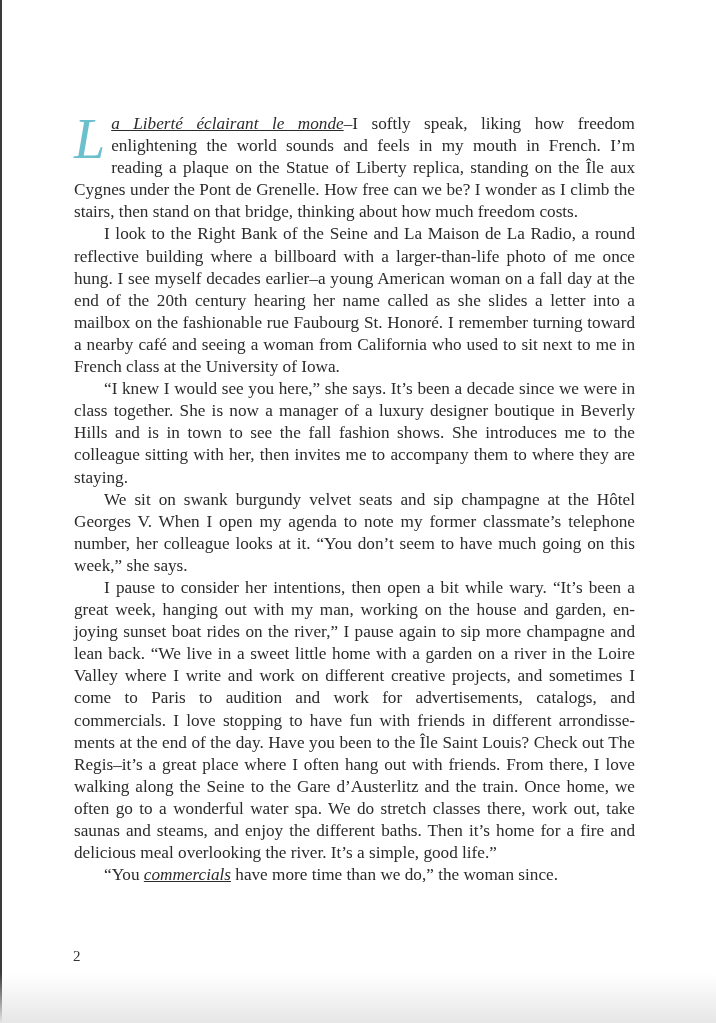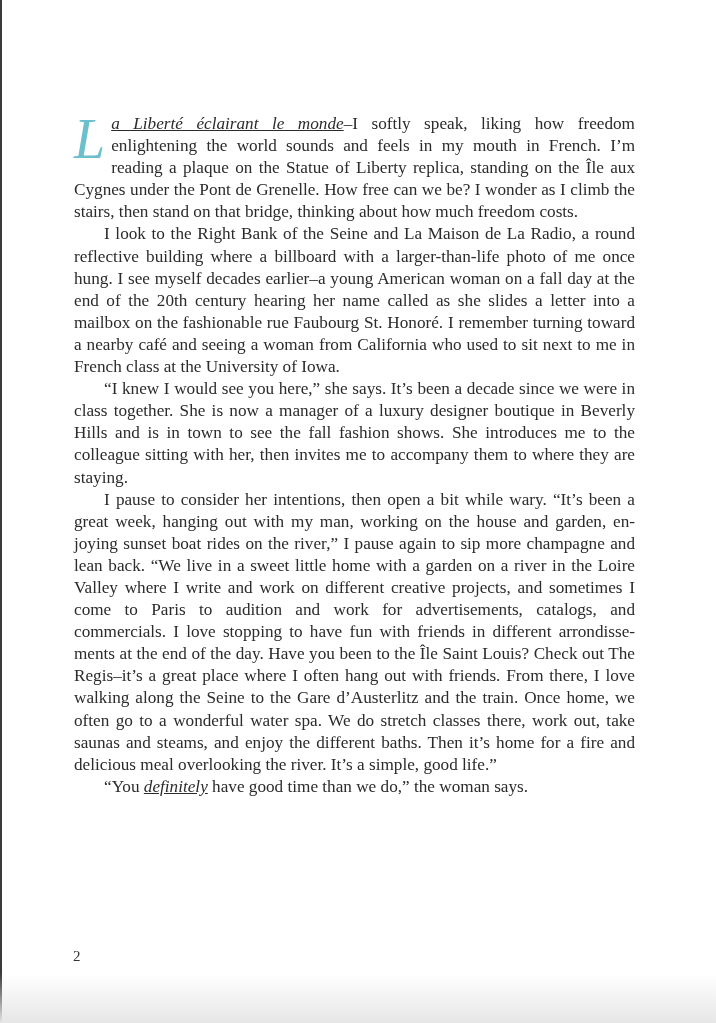--- a/index.html
+++ b/index.html
@@ -36,19 +36,20 @@
 </style>
 </head>
 <body>
 
 <div class="page-edge"></div>
 
 <div class="text-block">
   <p class="first"><span class="drop-cap" style="color: rgb(108, 191, 204);">L</span><em>a Liberté éclairant le monde</em><span>–I softly speak, liking how freedom enlightening the world sounds and feels in my mouth in French. I’m reading a plaque on the Statue of Liberty replica, standing on the Île aux Cygnes under the Pont de Grenelle. How free can we be? I wonder as I climb the stairs, then stand on that bridge, thinking about how much freedom costs.</span></p>
   <p>I look to the Right Bank of the Seine and La Maison de La Radio, a round reflective building where a billboard with a larger-than-life photo of me once hung. I see myself decades earlier–a young American woman on a fall day at the end of the 20th century hearing her name called as she slides a letter into a mailbox on the fashionable rue Faubourg St. Honoré. I remember turning toward a nearby café and seeing a woman from California who used to sit next to me in French class at the University of Iowa.</p>
   <p>“I knew I would see you here,” she says. It’s been a decade since we were in class together. She is now a manager of a luxury designer boutique in Bev­erly Hills and is in town to see the fall fashion shows. She introduces me to the colleague sitting with her, then invites me to accompany them to where they are staying.</p>
+  <p>We sit on swank burgundy velvet seats and sip champagne at the Hôtel Georges V. When I open my agenda to note my former classmate’s telephone number, her colleague looks at it. “You don’t seem to have much going on this week,” she says.</p>
   <p>I pause to consider her intentions, then open a bit while wary. “It’s been a great week, hanging out with my man, working on the house and garden, en­joying sunset boat rides on the river,” I pause again to sip more champagne and lean back. “We live in a sweet little home with a garden on a river in the Loire Valley where I write and work on different creative projects, and some­times I come to Paris to audition and work for advertisements, catalogs, and commercials. I love stopping to have fun with friends in different arrondisse­ments at the end of the day. Have you been to the Île Saint Louis? Check out The Regis–it’s a great place where I often hang out with friends. From there, I love walking along the Seine to the Gare d’Austerlitz and the train. Once home, we often go to a wonderful water spa. We do stretch classes there, work out, take saunas and steams, and enjoy the different baths. Then it’s home for a fire and delicious meal overlooking the river. It’s a simple, good life.”</p>
-  <p><span>“You </span><em>definitely</em><span> have good time than we do,” the woman says.</span></p>
+  <p><span>“You </span><em>commercials</em><span> have more time than we do,” the woman since.</span></p>
 </div>
 
 <div class="page-number">2</div>
 
 <div class="bottom-shade"></div>
 
 </body></html>

